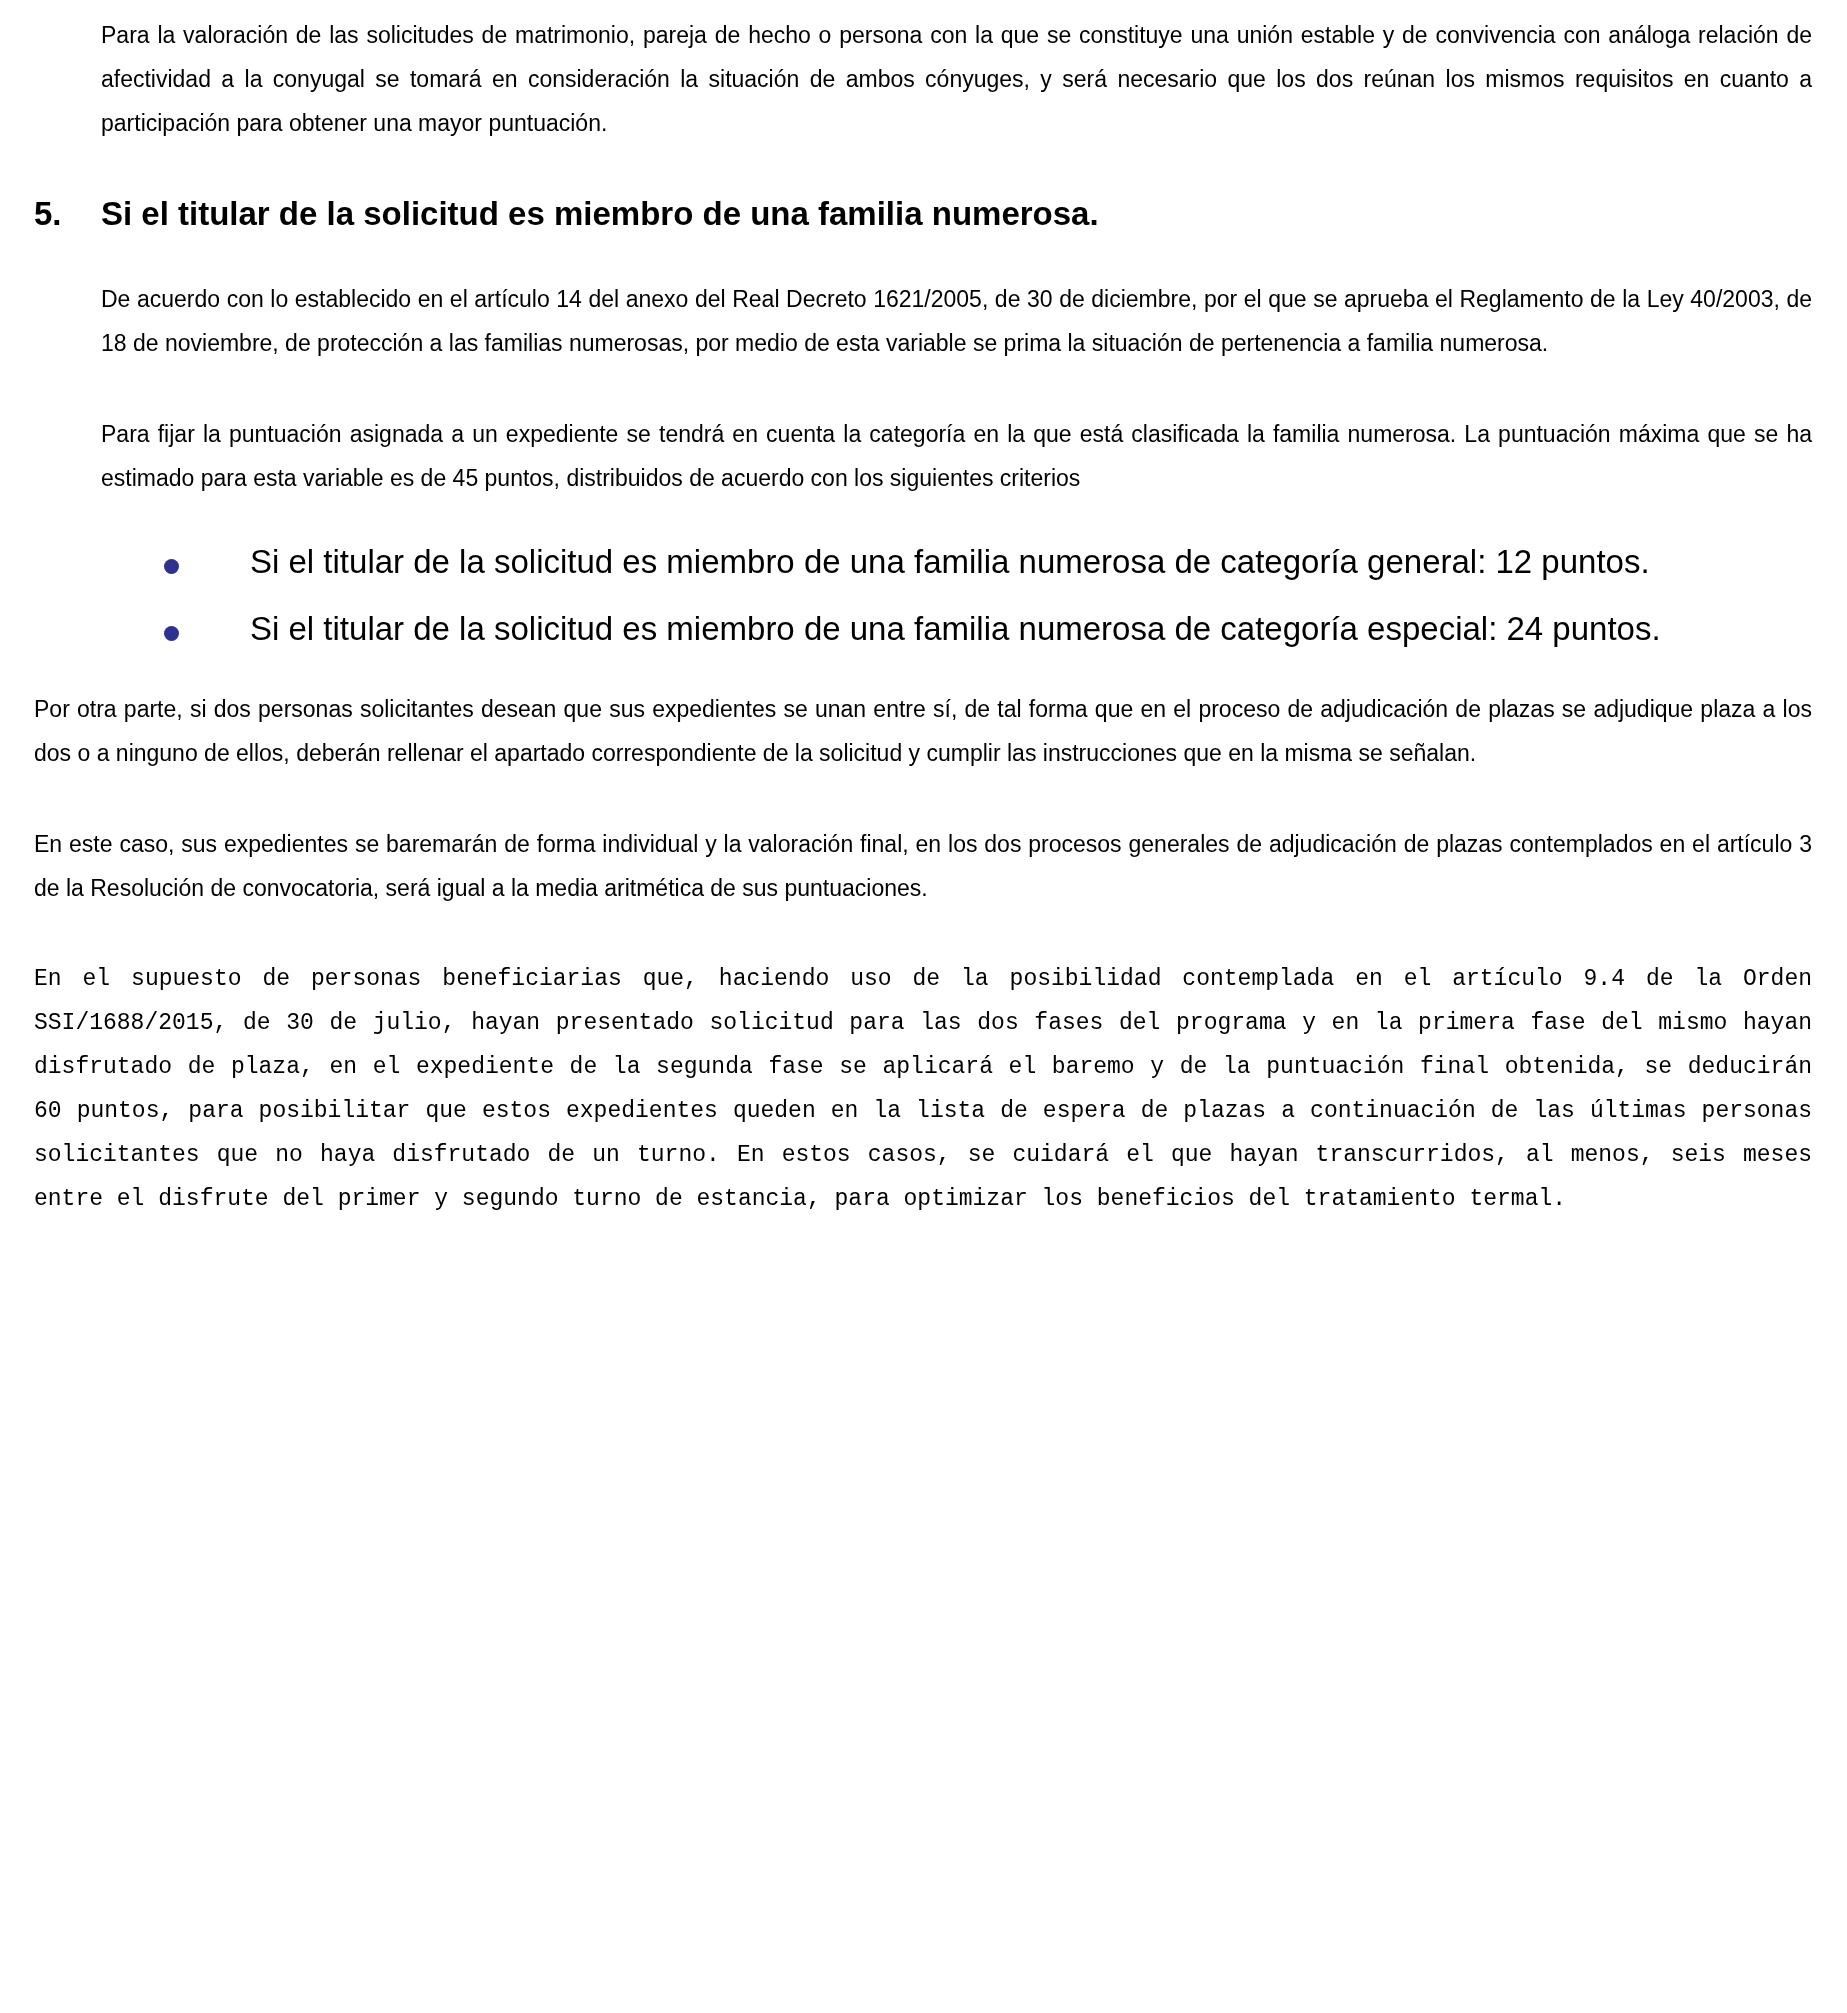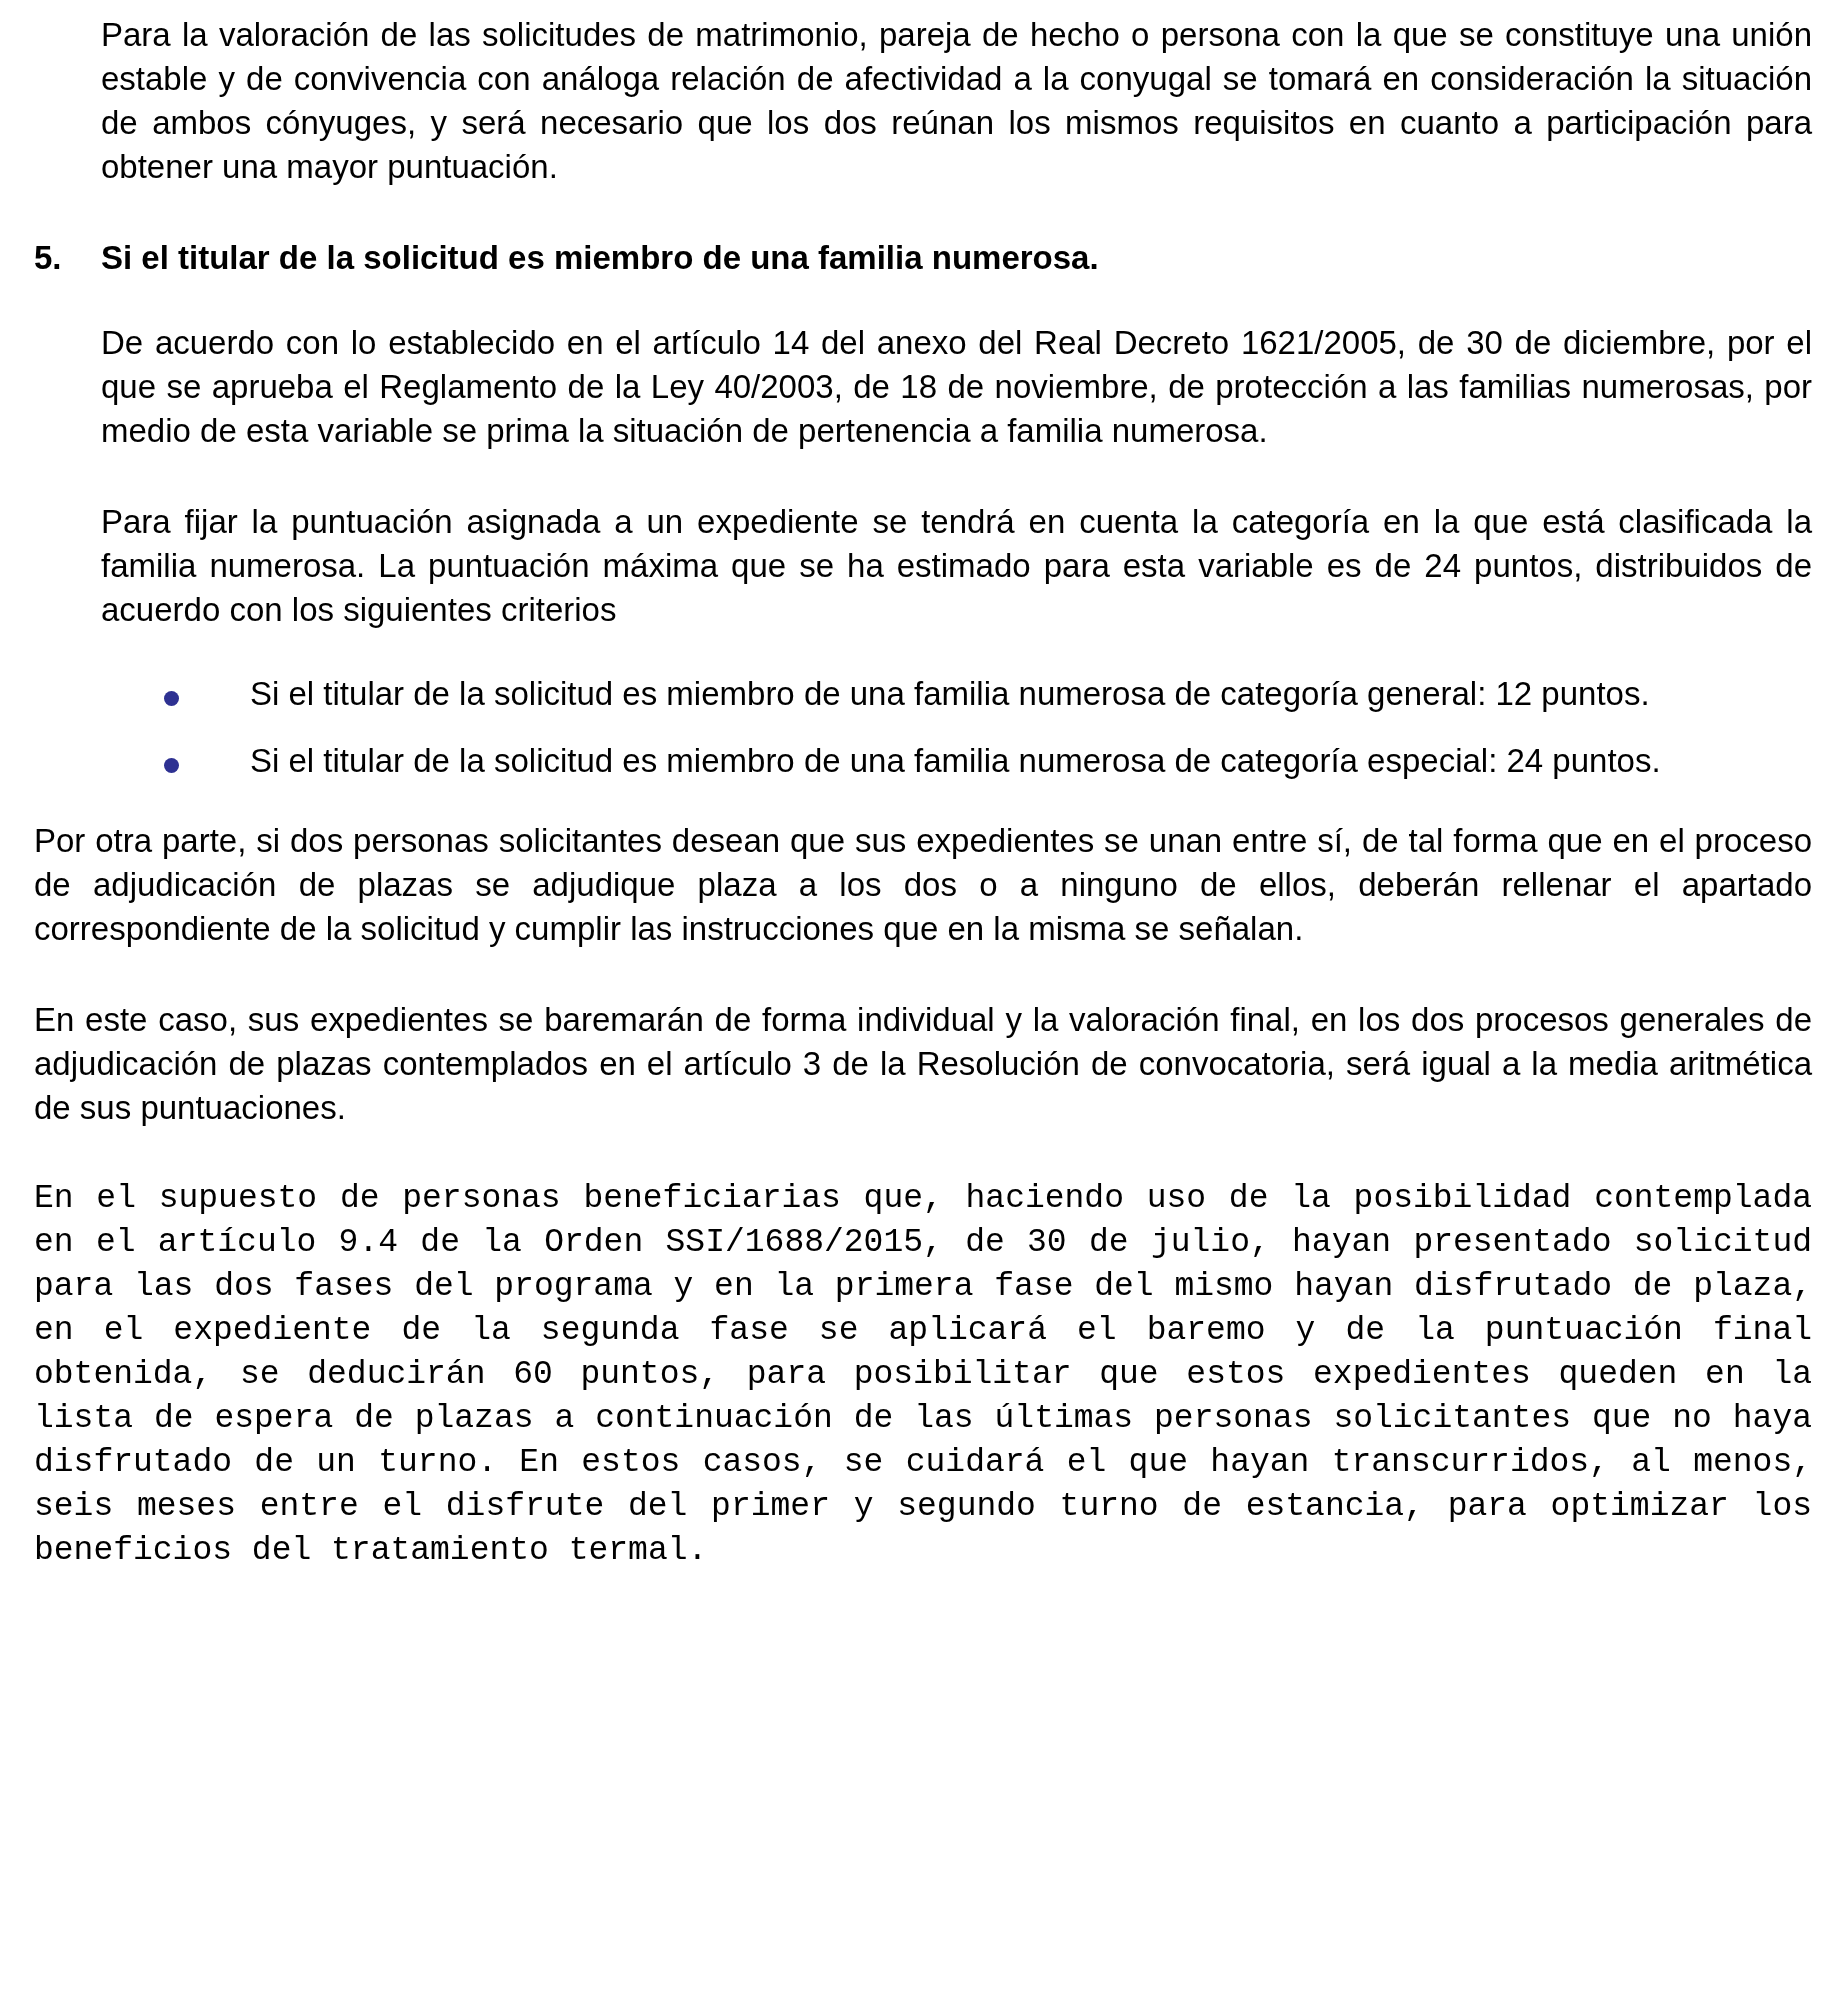--- a/index.html
+++ b/index.html
@@ -23,21 +23,21 @@
     background: #ffffff;
   }
   .content {
     width: 1778px;           
     margin-left: 34px;
     box-sizing: border-box;
   }
 
   
   .para {
-    font-size: 33px;
+    font-size: 23px;
     line-height: 44px;
     text-align: justify;
     text-justify: inter-word;
     margin: 0 0 36px 0;
     hyphens: manual;
     word-spacing: 0px;
   }
   .para:last-child { margin-bottom: 0; font-family: Liberation Mono, monospace; }
 
   
@@ -122,21 +122,21 @@
 
     <p class="para indent gap-lg">Para la valoración de las solicitudes de matrimonio, pareja de hecho o persona con la que se constituye una unión estable y de convivencia con análoga relación de afectividad a la conyugal se tomará en consideración la situación de ambos cónyuges, y será necesario que los dos reúnan los mismos requisitos en cuanto a participación para obtener una mayor puntuación.</p>
 
     <div class="numbered-item">
       <span class="num">5.</span>
       <span class="heading-text">Si el titular de la solicitud es miembro de una familia numerosa.</span>
     </div>
 
     <p class="para indent gap-lg">De acuerdo con lo establecido en el artículo 14 del anexo del Real Decreto 1621/2005, de 30 de diciembre, por el que se aprueba el Reglamento de la Ley 40/2003, de 18 de noviembre, de protección a las familias numerosas, por medio de esta variable se prima la situación de pertenencia a familia numerosa.</p>
 
-    <p class="para indent gap-md">Para fijar la puntuación asignada a un expediente se tendrá en cuenta la categoría  en la que está clasificada la familia numerosa. La puntuación máxima que se ha estimado para esta variable es de 24 puntos, distribuidos de acuerdo con los siguientes criterios</p>
+    <p class="para indent gap-md">Para fijar la puntuación asignada a un expediente se tendrá en cuenta la categoría  en la que está clasificada la familia numerosa. La puntuación máxima que se ha estimado para esta variable es de 45 puntos, distribuidos de acuerdo con los siguientes criterios</p>
 
     <ul class="bullet-list">
       <li class="bullet-li">
         <span class="bullet-dot"></span>
         <span class="bullet-text">Si el titular de la solicitud es miembro de una familia numerosa de categoría general: 12 puntos.</span>
       </li>
       <li class="bullet-li">
         <span class="bullet-dot"></span>
         <span class="bullet-text">Si el titular de la solicitud es miembro de una familia numerosa de categoría especial: 24 puntos.</span>
       </li>

